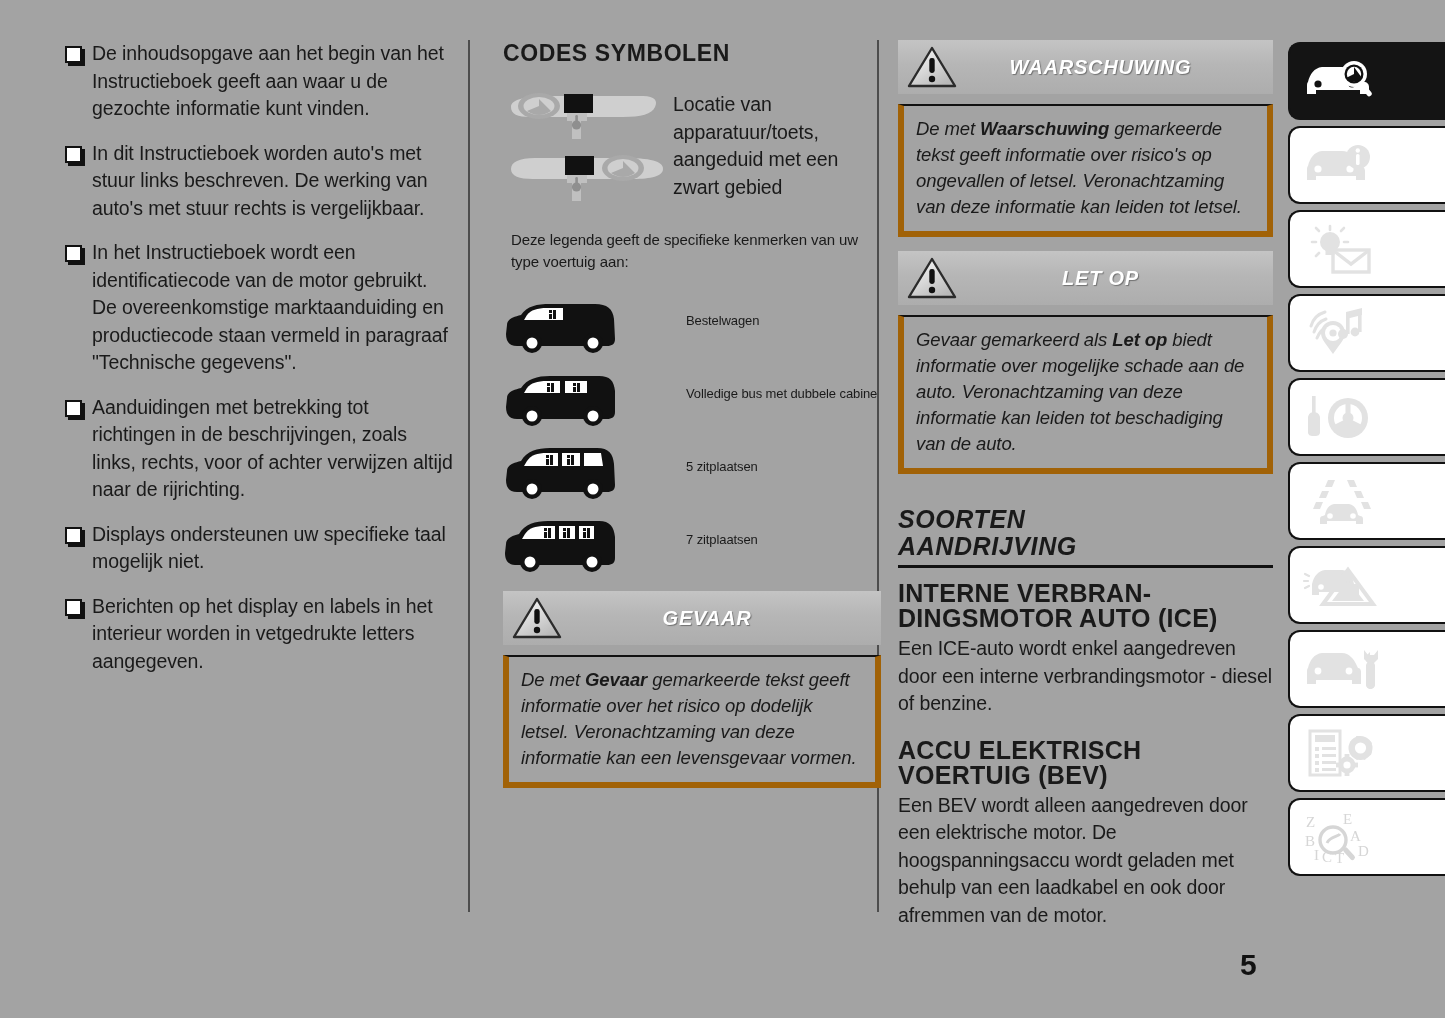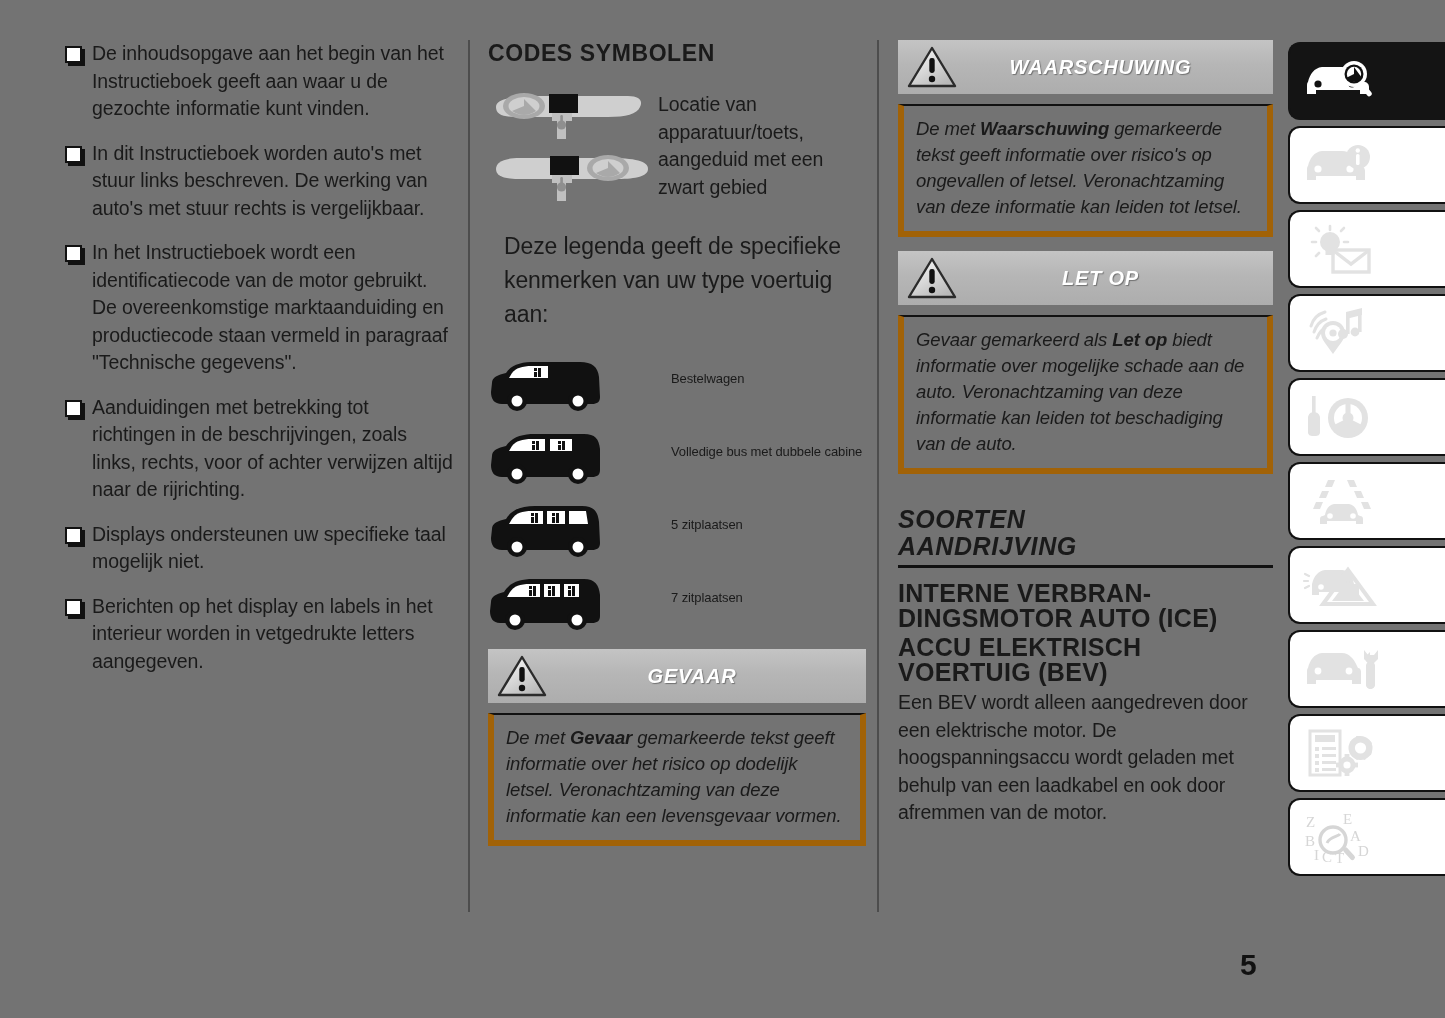--- a/index.html
+++ b/index.html
@@ -13,41 +13,41 @@
     font-family: "Liberation Sans", sans-serif;
     color: #1a1a1a;
     position: relative;
     overflow: hidden;
   }
 
   
   #page {
     position: absolute;
     inset: 0;
-    background: #737373;
+    background: #a3a3a3;
   }
 
   
   .col-rule {
     position: absolute;
     top: 40px;
     width: 2px;
     height: 872px;
     background: #4d4d4d;
   }
   #rule-1 { left: 468px; }
   #rule-2 { left: 877px; }
 
   
   .column {
     position: absolute;
     top: 40px;
   }
   #col-left   { left: 64px;  width: 392px; }
-  #col-mid    { left: 488px; width: 378px; }
+  #col-mid    { left: 503px; width: 378px; }
   #col-right  { left: 898px; width: 375px; }
 
   
   .bullet-list { margin: 0; padding: 0; list-style: none; }
   .bullet-item {
     position: relative;
     padding-left: 28px;
     margin-bottom: 17px;
     font-size: 19.5px;
     line-height: 27.5px;
@@ -118,23 +118,23 @@
   }
   .veh-art { flex: 0 0 auto; width: 183px; }
   .veh-label {
     font-size: 13px;
     line-height: 26px;
     padding-top: 9px;
     letter-spacing: -0.1px;
   }
 
   .intro-par {
-    font-size: 23px;
-    line-height: 34px;
-    margin: 16px 0 26px 16px;
+    font-size: 15px;
+    line-height: 22px;
+    margin: 16px 0 26px 8px;
     letter-spacing: -0.1px;
   }
 
   
   .notice { margin-bottom: 14px; }
   .notice-head {
     position: relative;
     height: 54px;
     background: linear-gradient(to bottom, #c4c4c4 0%, #b6b6b6 45%, #adadad 100%);
     display: flex;
@@ -408,20 +408,21 @@
           </svg>
         </span>
         <span class="notice-title">LET OP</span>
       </div>
       <div class="notice-body"><span>Gevaar gemarkeerd als </span><b>Let op</b><span> biedt informatie over mogelijke schade aan de auto. Veronachtzaming van deze informatie kan leiden tot beschadiging van de auto.</span></div>
     </div>
 
     <h2 class="sec-head ruled" style="margin-top:32px;font-size:25px;"><span>SOORTEN</span><br><span>AANDRIJVING</span></h2>
 
     <h3 class="sub-head">INTERNE VERBRAN-DINGSMOTOR AUTO (ICE)</h3>
+    <p class="body-par">Een ICE-auto wordt enkel aangedreven door een interne verbrandingsmotor - diesel of benzine.</p>
 
     <h3 class="sub-head">ACCU ELEKTRISCH VOERTUIG (BEV)</h3>
     <p class="body-par">Een BEV wordt alleen aangedreven door een elektrische motor. De hoogspanningsaccu wordt geladen met behulp van een laadkabel en ook door afremmen van de motor.</p>
 
   </div>
 
   <div id="tabs">
 
     <div class="tab active">
       <svg width="78" height="50" viewBox="0 0 78 50">

